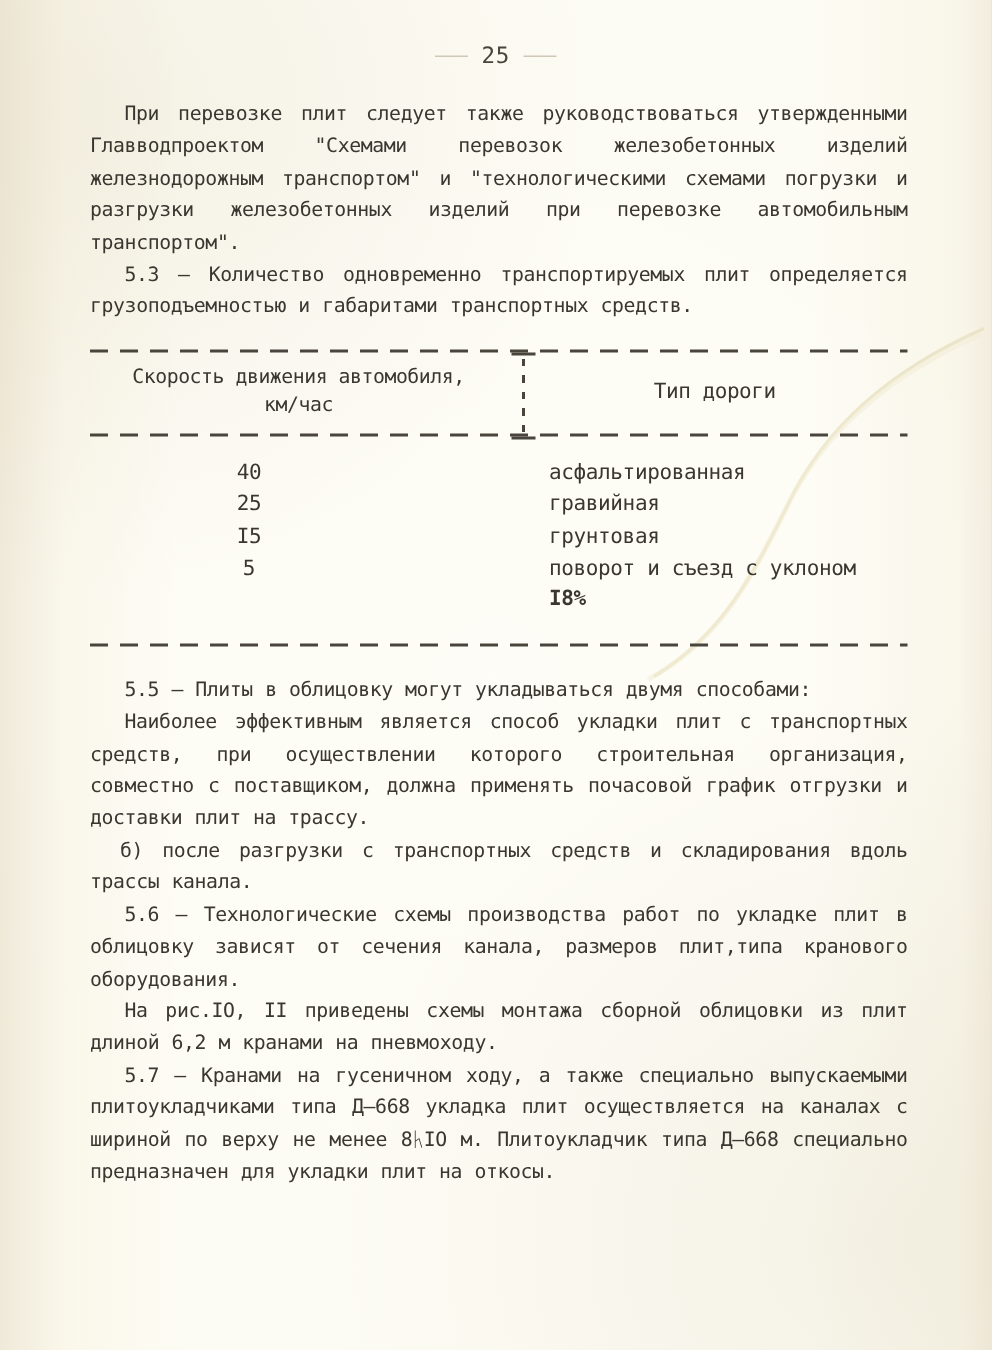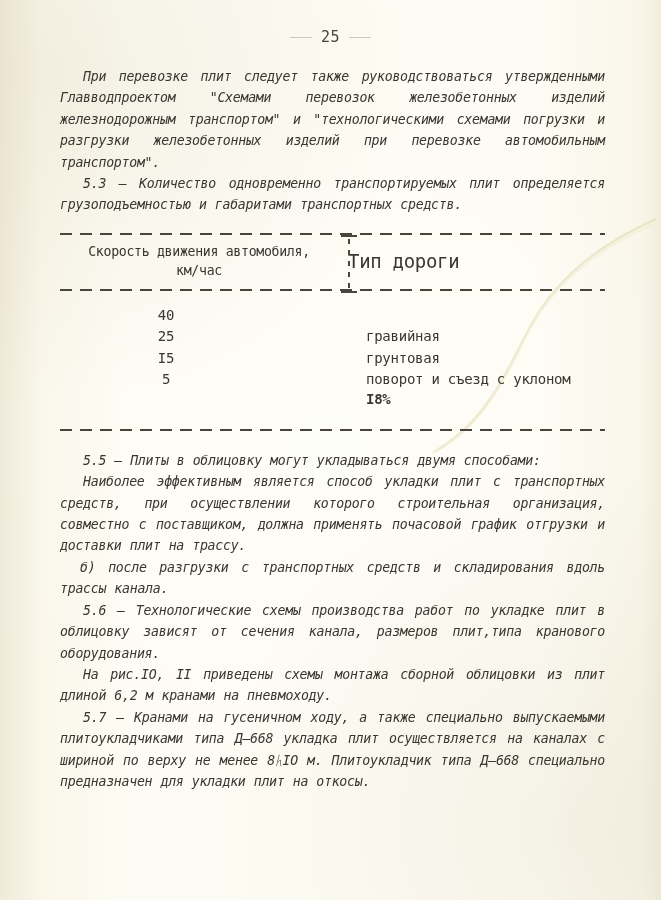--- a/index.html
+++ b/index.html
@@ -75,21 +75,20 @@
     width: 545px;
   }
   p.para {
     margin: 0;
     font-size: 13.2px;
     line-height: 21.4px;
     letter-spacing: -0.25px;
     text-align: justify;
     text-justify: inter-character;
     word-spacing: .5px;
-    font-style: italic;
   }
   p.indent { text-indent: 23px; }
   p.indent-sm { text-indent: 20px; }
   .spacer-sm { height: 7px; }
 
   
   .table-wrap {
     position: relative;
     margin-top: 16px;
     width: 545px;
@@ -130,22 +129,22 @@
     width: 288px;
     text-align: center;
     font-size: 13.2px;
     line-height: 19px;
     letter-spacing: -0.3px;
     padding-right: 10px;
     box-sizing: border-box;
   }
   .thead .col2 {
     flex: 1;
-    text-align: left;
-    font-size: 19px;
+    text-align: center;
+    font-size: 14px;
     line-height: 19px;
     letter-spacing: -0.3px;
     padding-top: 10px;
   }
   .tbody { padding: 14px 0 20px 0; }
   .trow {
     display: flex;
     font-size: 14px;
     line-height: 21.5px;
     letter-spacing: -0.25px;
@@ -204,20 +203,23 @@
             </div>
             <div class="col2">Тип дороги</div>
           </div>
         </div>
 
         <div class="dashrule"></div>
 
         <div class="tbody">
           <div class="trow">
             <div class="c1">40</div>
+            <div class="c2">
+              <span>асфальтированная</span>
+            </div>
           </div>
           <div class="trow">
             <div class="c1">25</div>
             <div class="c2">
               <span>гравийная</span>
             </div>
           </div>
           <div class="trow">
             <div class="c1">I5</div>
             <div class="c2">

